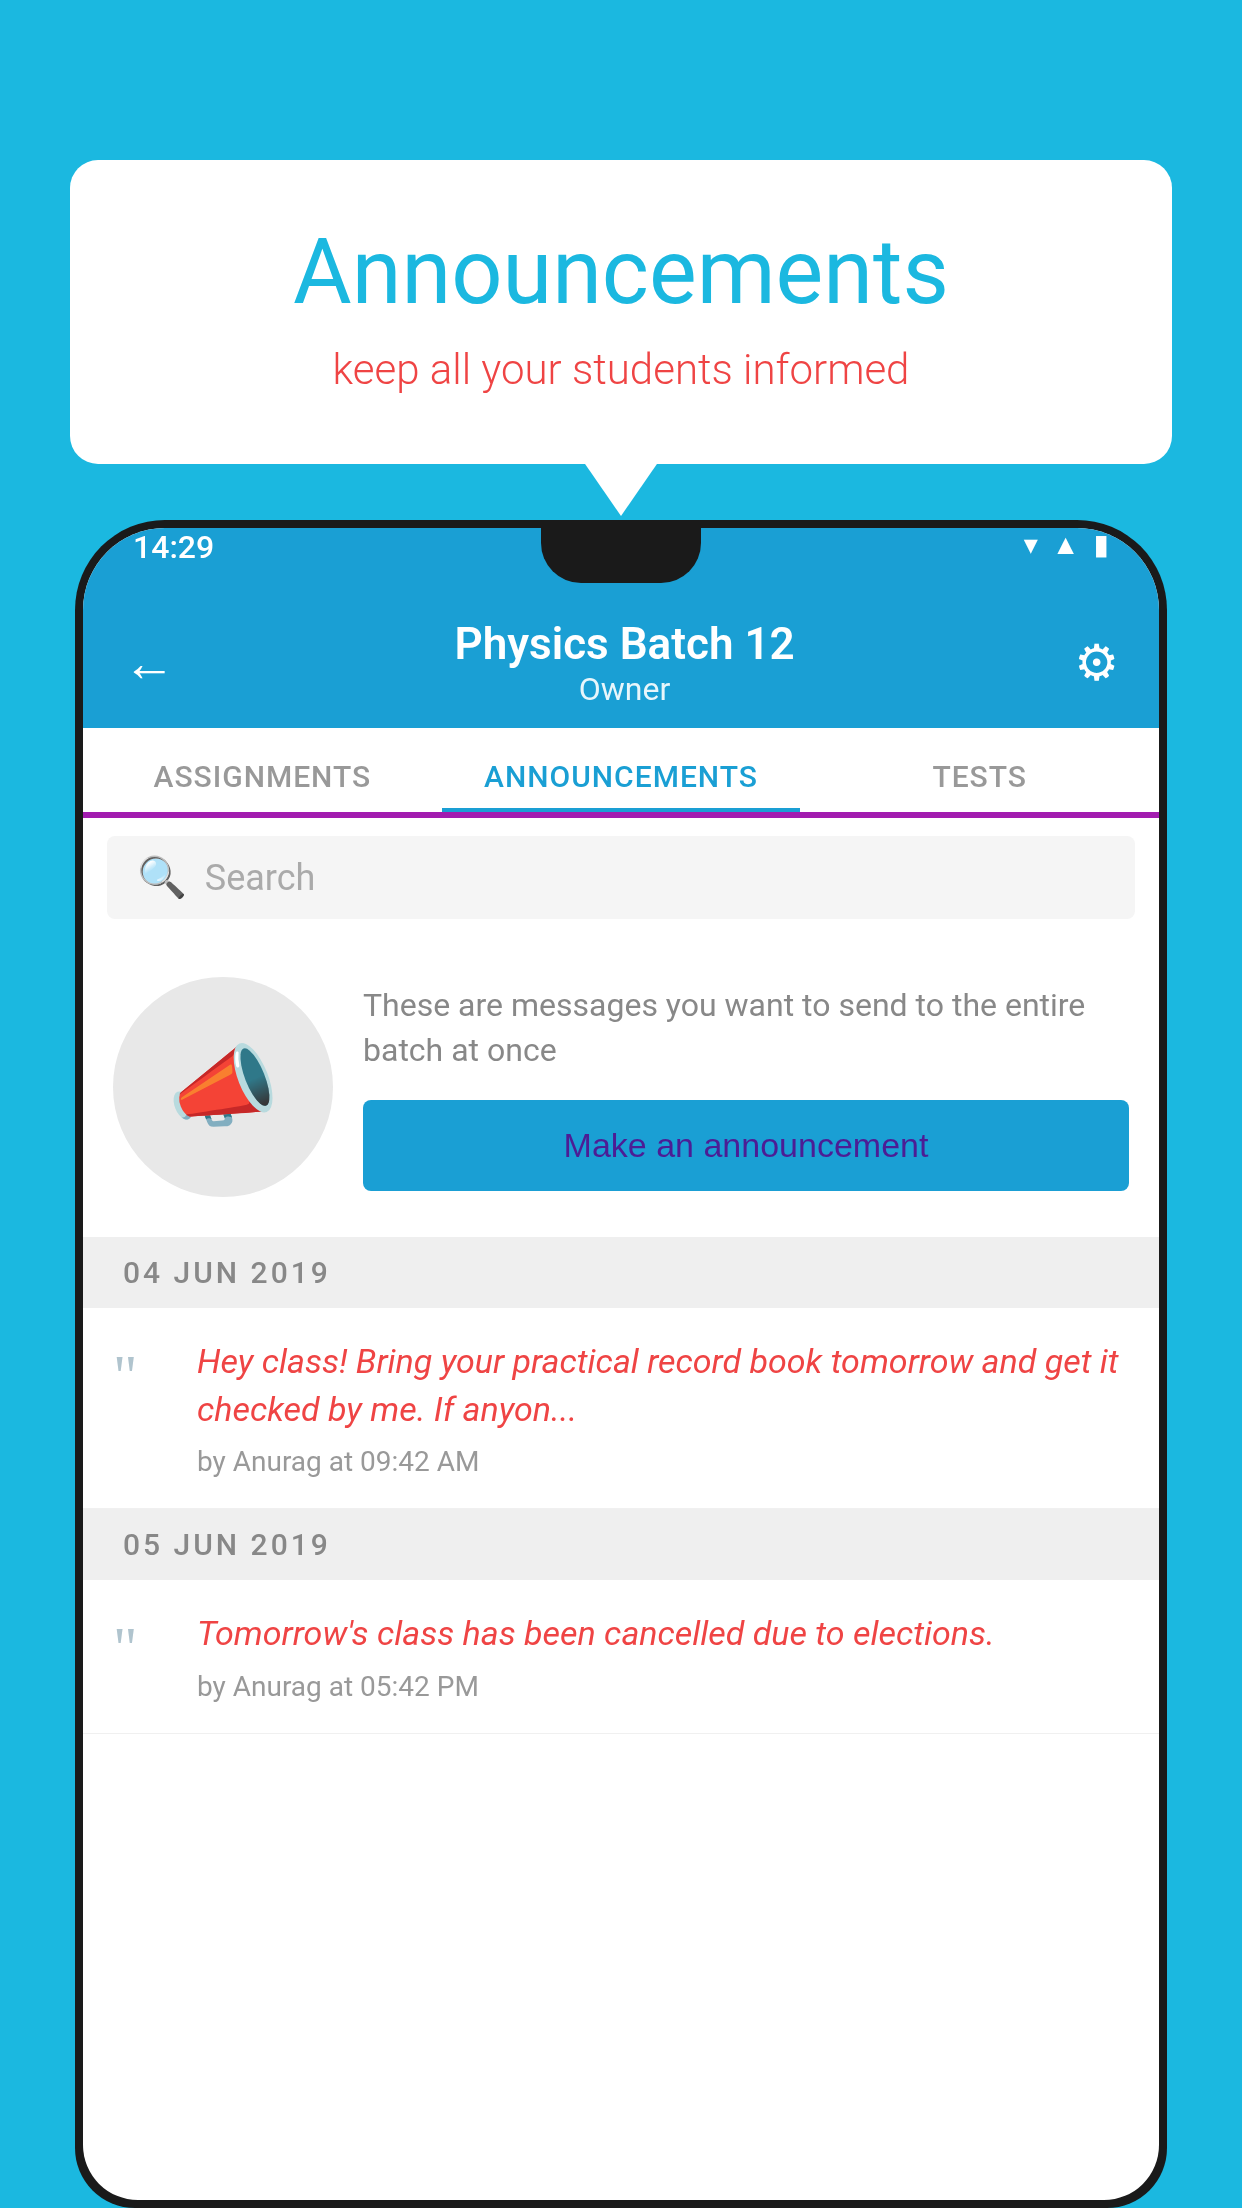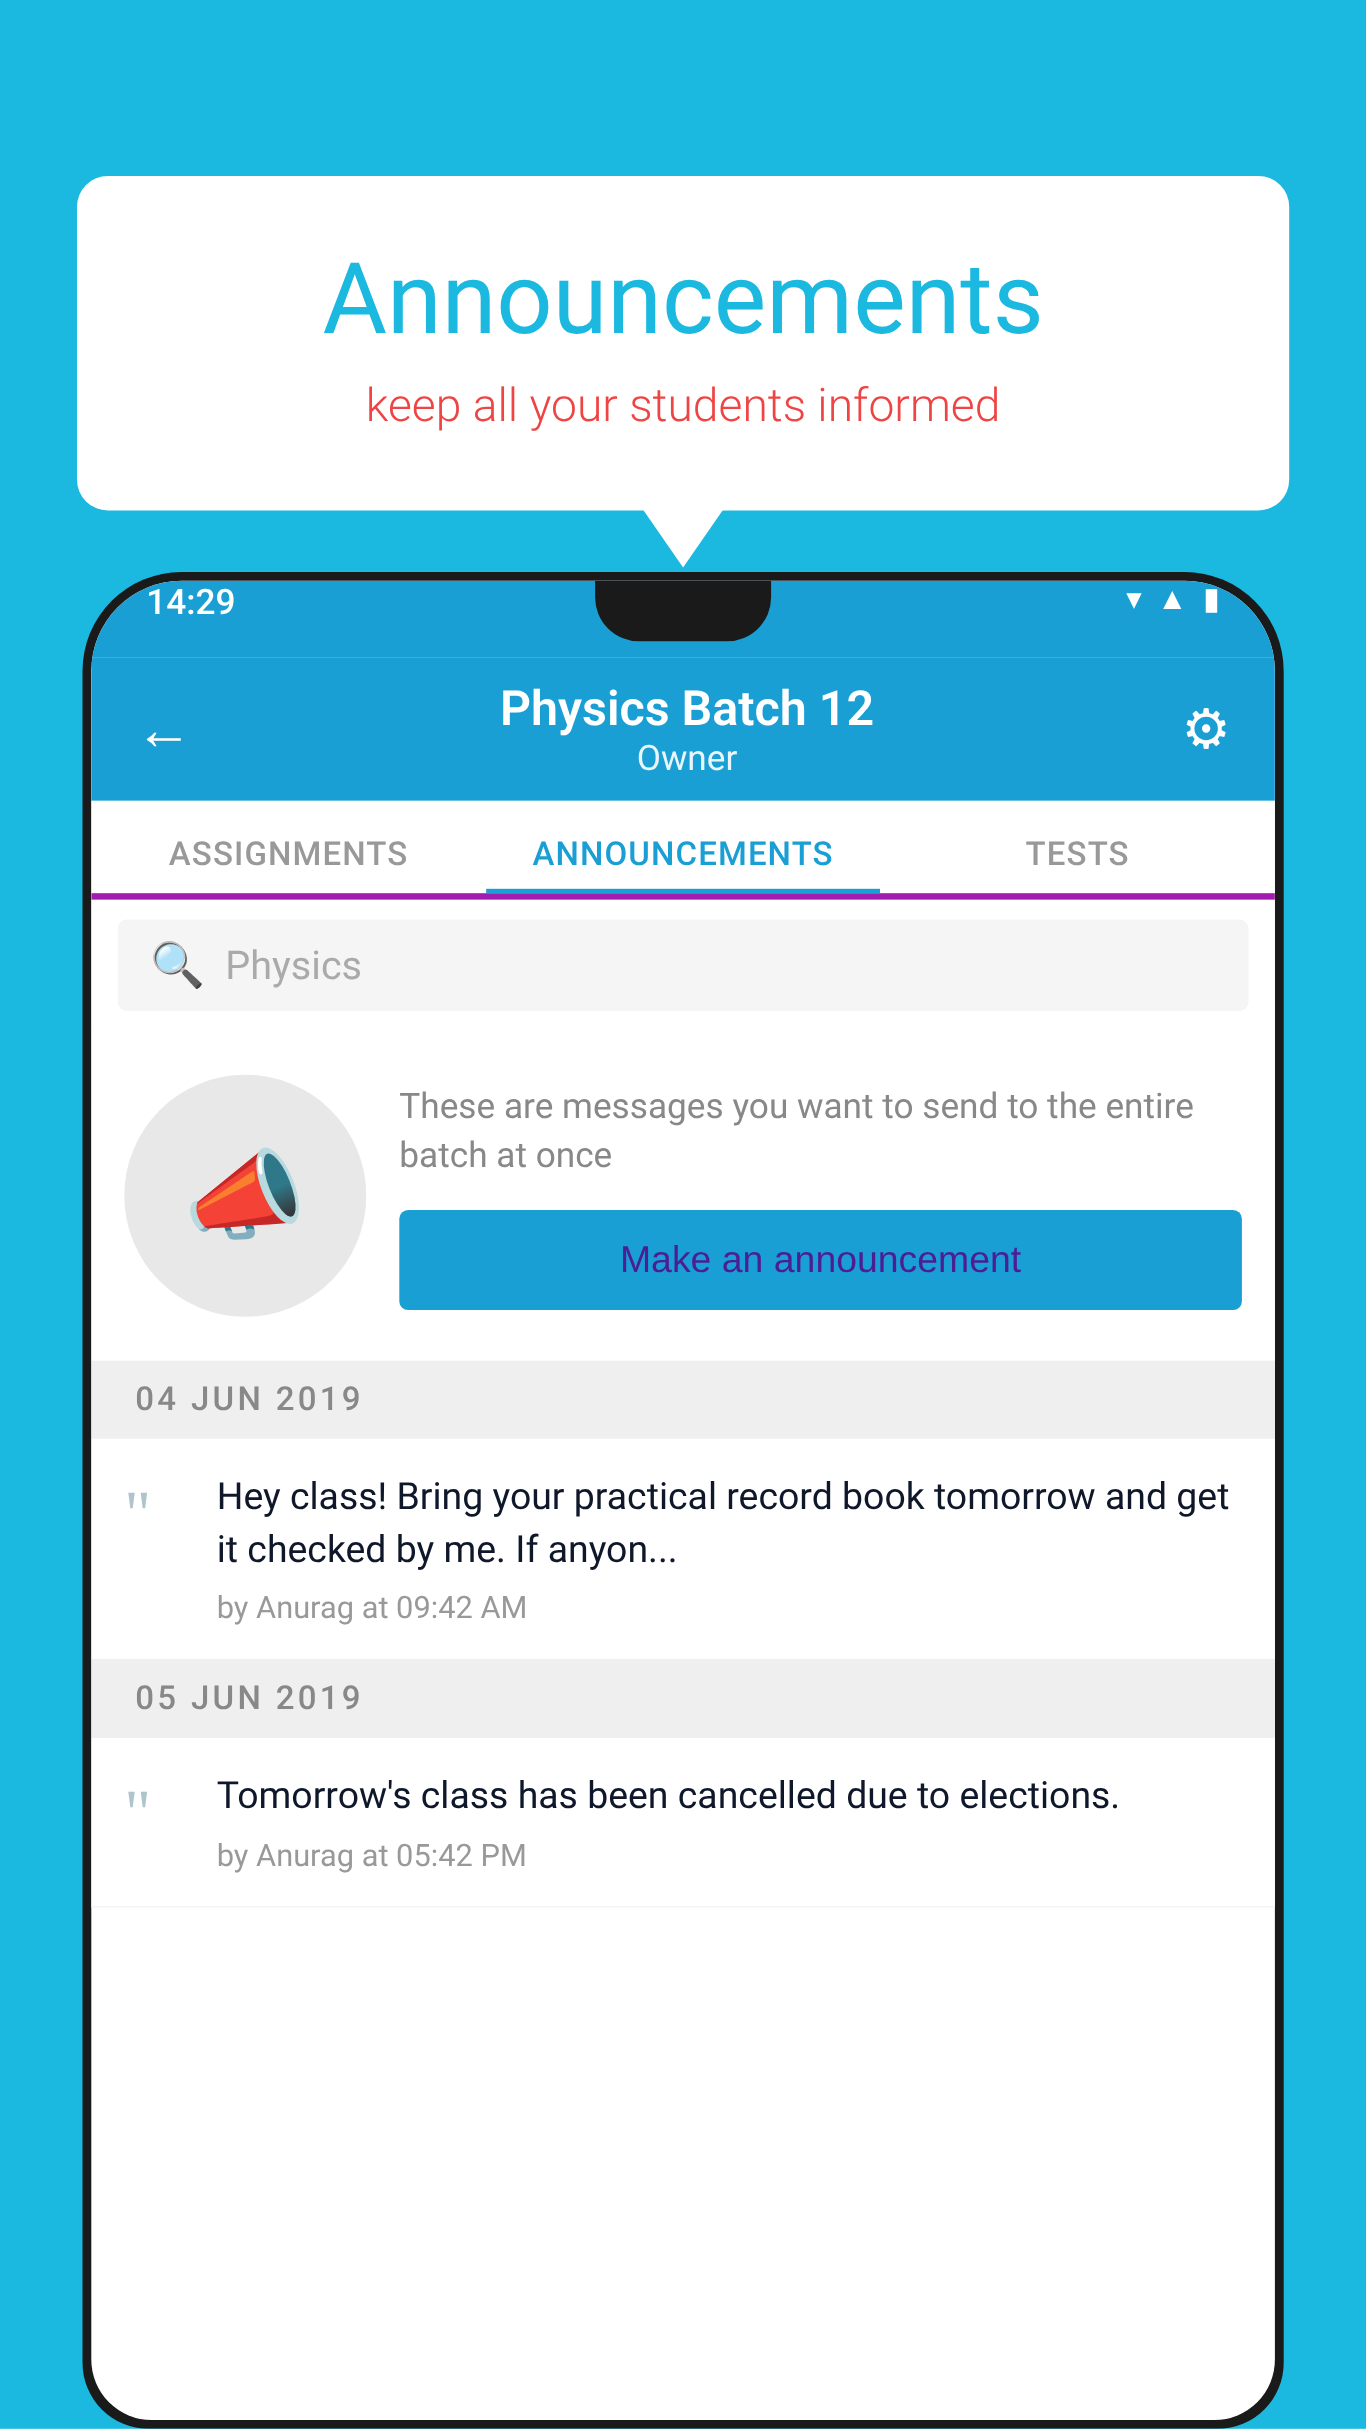--- a/index.html
+++ b/index.html
@@ -293,21 +293,22 @@
       font-family: Georgia, serif;
       min-width: 60px;
     }
 
     .announcement-content {
       flex: 1;
     }
 
     .announcement-text {
       font-size: 34px;
-      color: #0f172a;
+      color: #ef4444;
+      font-style: italic;
       line-height: 1.4;
       margin-bottom: 12px;
     }
 
     .announcement-meta {
       font-size: 28px;
       color: #999;
     }
   </style>
 </head>
@@ -350,21 +351,21 @@
         <span>ANNOUNCEMENTS</span>
       </div>
       <div class="tab-item">
         <span>TESTS</span>
       </div>
     </div>
 
     <div class="search-container">
       <div class="search-box">
         <span class="search-icon-svg">🔍</span>
-        <span class="search-text">Physics</span>
+        <span class="search-text">Search</span>
       </div>
     </div>
 
     <div class="announcement-promo">
       <div class="promo-circle">
         <span class="megaphone-icon">📣</span>
       </div>
       <div class="promo-right">
         <div class="promo-description">These are messages you want to send to the entire batch at once</div>
         <button class="promo-button">Make an announcement</button>

